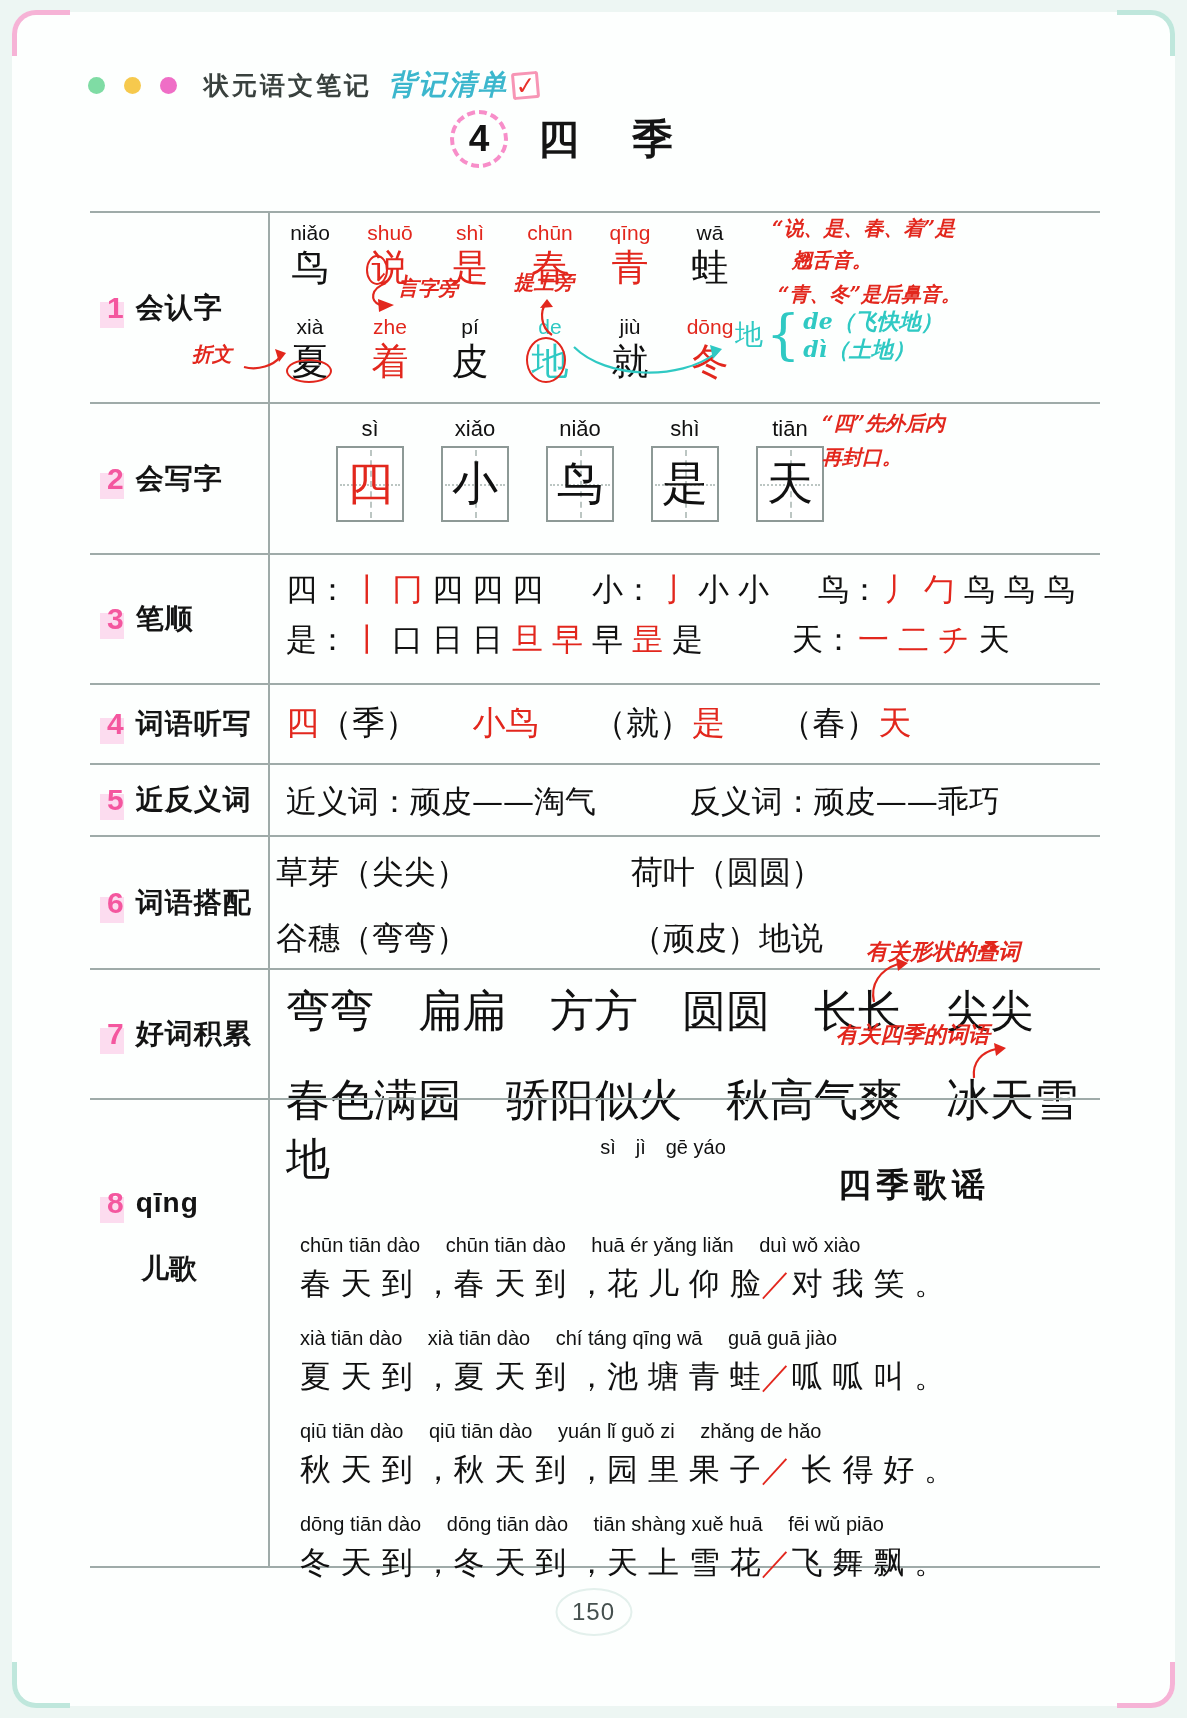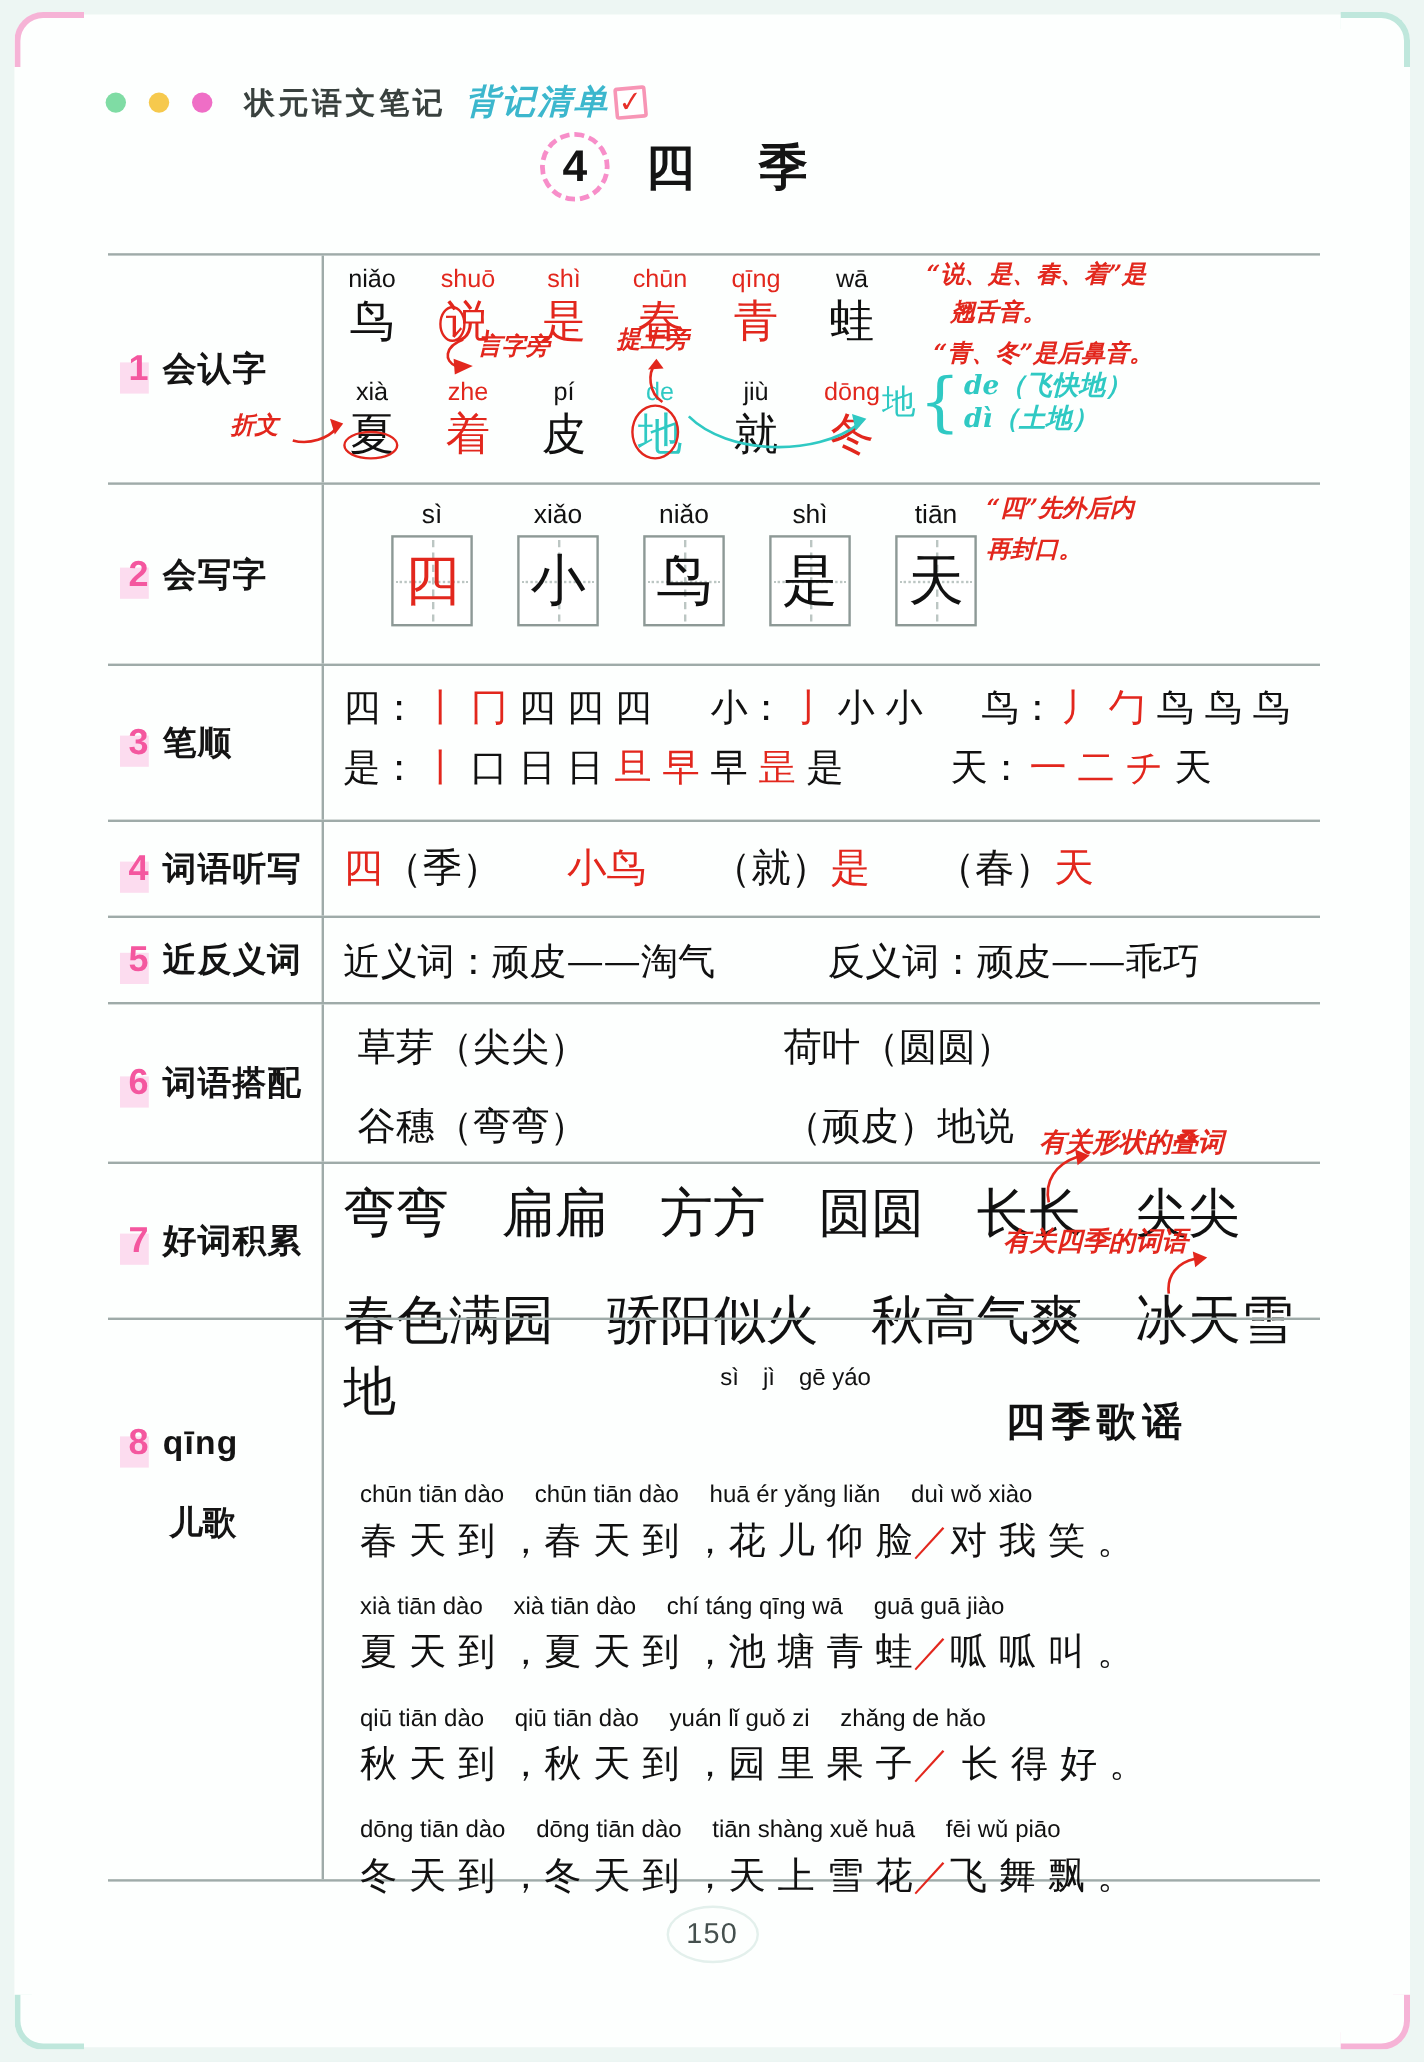--- a/index.html
+++ b/index.html
@@ -66,21 +66,21 @@
   .arw { position: absolute; z-index: 3; overflow: visible; }
   .arw path { fill: none; stroke: #e2271d; stroke-width: 2.2; }
   .arw polygon { fill: #e2271d; }
   .arw.teal path { stroke: #2fc9c3; } .arw.teal polygon { fill: #2fc9c3; }
   .di-note { position: absolute; left: 465px; top: 94px; display: flex; align-items: center; color: #2fc9c3; z-index: 3; }
   .di-ch { font-size: 28px; font-family: "DejaVu Serif", serif; }
   .di-brace { font-size: 54px; font-weight: 400; line-height: 54px; margin: 0 3px; font-style: normal; }
   .di-lines { display: flex; flex-direction: column; font-size: 22px; line-height: 28px; font-style: italic; font-weight: bold; }
 
   
-  .wrow { display: flex; padding-left: 56px; padding-top: 12px; }
+  .wrow { display: flex; padding-left: 56px; padding-top: 12px; margin-left: 10px; }
   .wcol { width: 68px; margin-right: 37px; text-align: center; }
   .wcol .py { display: block; font-family: "Liberation Sans", sans-serif; font-size: 22px; height: 30px; color: #111; }
   .tbox { width: 68px; height: 76px; border: 2px solid #8d9996; position: relative;
     display: flex; align-items: center; justify-content: center; background: #fff; }
   .tbox::before { content: ""; position: absolute; left: 50%; top: 2px; bottom: 2px; border-left: 2px dashed #bcc6c3; }
   .tbox::after  { content: ""; position: absolute; top: 50%; left: 2px; right: 2px; border-top: 2px dotted #bcc6c3; }
   .tbox .ch { position: relative; z-index: 1; font-size: 46px; color: #111; }
 
   
   .stroke-line { display: flex; padding-left: 16px; padding-top: 14px; }
@@ -89,21 +89,21 @@
   .sl2 .sg { margin-right: 80px; }
   .shd { font-size: 31px; color: #111; margin-right: 4px; white-space: nowrap; }
   .st { font-size: 31px; color: #111; margin-right: 9px; }
   .st.r { color: #e2271d; }
 
   
   .dict { padding: 16px 0 0 16px; font-size: 33px; color: #111; }
   .dict .grp { margin-right: 44px; }
   .syno { padding: 16px 0 0 16px; font-size: 31px; color: #111; }
   .syno .sp1 { margin-right: 84px; text-align: right; }
-  .colo-line { display: flex; padding-left: 28px; }
+  .colo-line { display: flex; padding-left: 6px; }
   .colo-line.cl1 { padding-top: 14px; } .colo-line.cl2 { padding-top: 22px; }
   .colc { width: 355px; font-size: 32px; color: #111; }
   .gwline { padding-left: 16px; font-size: 44px; color: #111; white-space: pre-wrap; }
   .gw1 { padding-top: 12px; } .gw2 { margin-top: 30px; }
 
   
   .song { padding-top: 34px; }
   .song-titlepy { width: 720px; text-align: center; font-family: "Liberation Sans", sans-serif;
     font-size: 20px; color: #111; white-space: pre-wrap; margin-left: 33px; }
   .song-title { width: 720px; text-align: right; font-family: "Liberation Sans", sans-serif;

